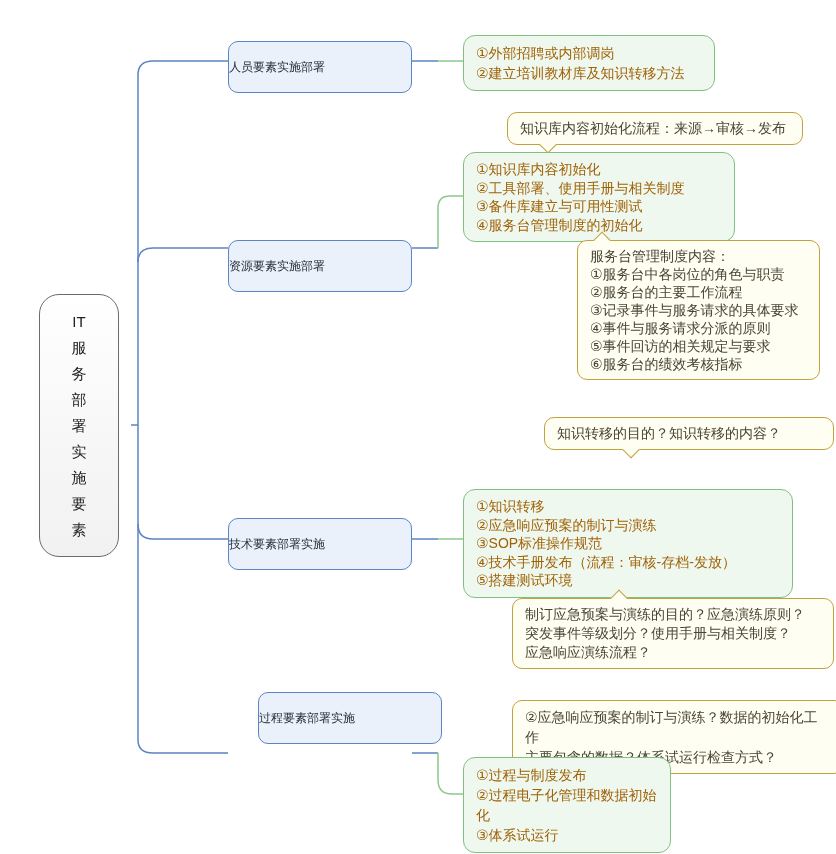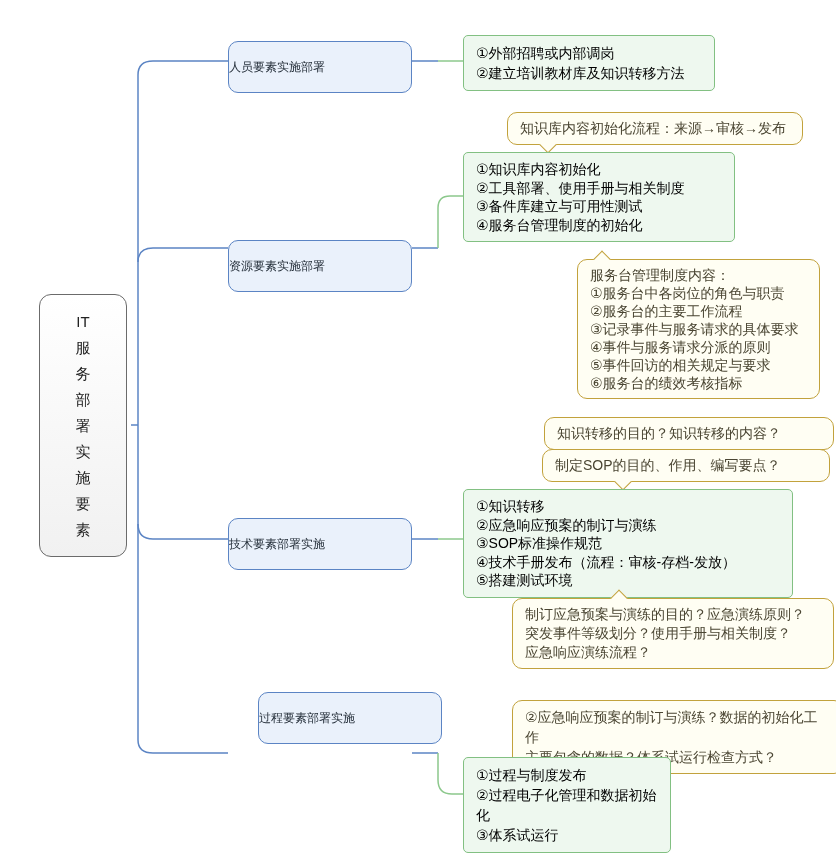--- a/index.html
+++ b/index.html
@@ -19,24 +19,24 @@
     z-index: 0;
   }
   .node, .box, .callout {
     position: absolute;
     z-index: 1;
     color: #333333;
   }
   
   .root-node {
     left: 39px; top: 294px;
-    width: 88px; height: 263px;
+    width: 80px; height: 263px;
     background: linear-gradient(180deg, #ffffff 0%, #f1f1f1 100%);
     border: 1.5px solid #6b6b6b;
-    border-radius: 12px;
+    border-radius: 20px;
     display: flex;
     align-items: center;
     justify-content: center;
     font-size: 15px;
     line-height: 26px;
     text-align: center;
     color: #222222;
   }
   
   .node-blue {
@@ -51,24 +51,24 @@
     color: #26303b;
   }
   .node-people  { left: 228px; top: 41px;  }
   .node-res     { left: 228px; top: 240px; }
   .node-tech    { left: 228px; top: 518px; }
   .node-proc    { left: 228px; top: 692px; margin-left: 30px; }
   
   .box-green {
     background: #eef8ef;
     border: 1.4px solid #82c082;
-    border-radius: 5px;
+    border-radius: 12px;
     padding: 7px 12px;
     font-size: 14px;
-    color: #000000;
+    color: #a16207;
   }
   .g1 { left: 463px; top: 35px;  width: 252px; line-height: 20px;   }
   .g2 { left: 463px; top: 152px; width: 272px; line-height: 18.5px; }
   .g3 { left: 463px; top: 489px; width: 330px; line-height: 18.5px; }
   .g4 { left: 463px; top: 757px; width: 208px; line-height: 20px;   }
   
   .callout {
     background: #fffef3;
     border: 1.4px solid #c2a23c;
     border-radius: 10px;
@@ -88,21 +88,21 @@
     bottom: -6.6px; left: var(--tx, 34px);
     border-right: 1.4px solid #c2a23c;
     border-bottom: 1.4px solid #c2a23c;
   }
   .tail-up::after {
     top: -6.6px; left: var(--tx, 34px);
     border-left: 1.4px solid #c2a23c;
     border-top: 1.4px solid #c2a23c;
   }
   .y1 { left: 463px; top: 112px; width: 296px; line-height: 19px; --tx: 34px;  }
-  .y2 { left: 533px; top: 259px; width: 243px; line-height: 18px; --tx: 18px;  }
+  .y2 { left: 533px; top: 240px; width: 243px; line-height: 18px; --tx: 18px;  }
   .y3 { left: 500px; top: 417px; width: 290px; line-height: 19px; --tx: 80px;  }
   .y4 { left: 498px; top: 449px; width: 288px; line-height: 19px; --tx: 74px;  }
   .y5 { left: 468px; top: 598px; width: 322px; line-height: 19px; --tx: 100px; }
   .y6 { left: 468px; top: 700px; width: 332px; line-height: 20px; --tx: 34px;  }
   .lines { white-space: pre-line; }
 </style>
 </head>
 <body>
 
 <div class="canvas">
@@ -171,23 +171,20 @@
 ⑤事件回访的相关规定与要求
 ⑥服务台的绩效考核指标</div>
   </div>
 
   <div class="node node-blue node-tech">
     <span>技术要素部署实施</span>
   </div>
   <div class="callout tail-down y3">
     <div class="lines">知识转移的目的？知识转移的内容？</div>
   </div>
-  <div class="callout tail-down y4">
-    <div class="lines">制定SOP的目的、作用、编写要点？</div>
-  </div>
   <div class="box box-green g3">
     <div class="lines">①知识转移
 ②应急响应预案的制订与演练
 ③SOP标准操作规范
 ④技术手册发布（流程：审核-存档-发放）
 ⑤搭建测试环境</div>
   </div>
   <div class="callout tail-up y5">
     <div class="lines">制订应急预案与演练的目的？应急演练原则？
 突发事件等级划分？使用手册与相关制度？

